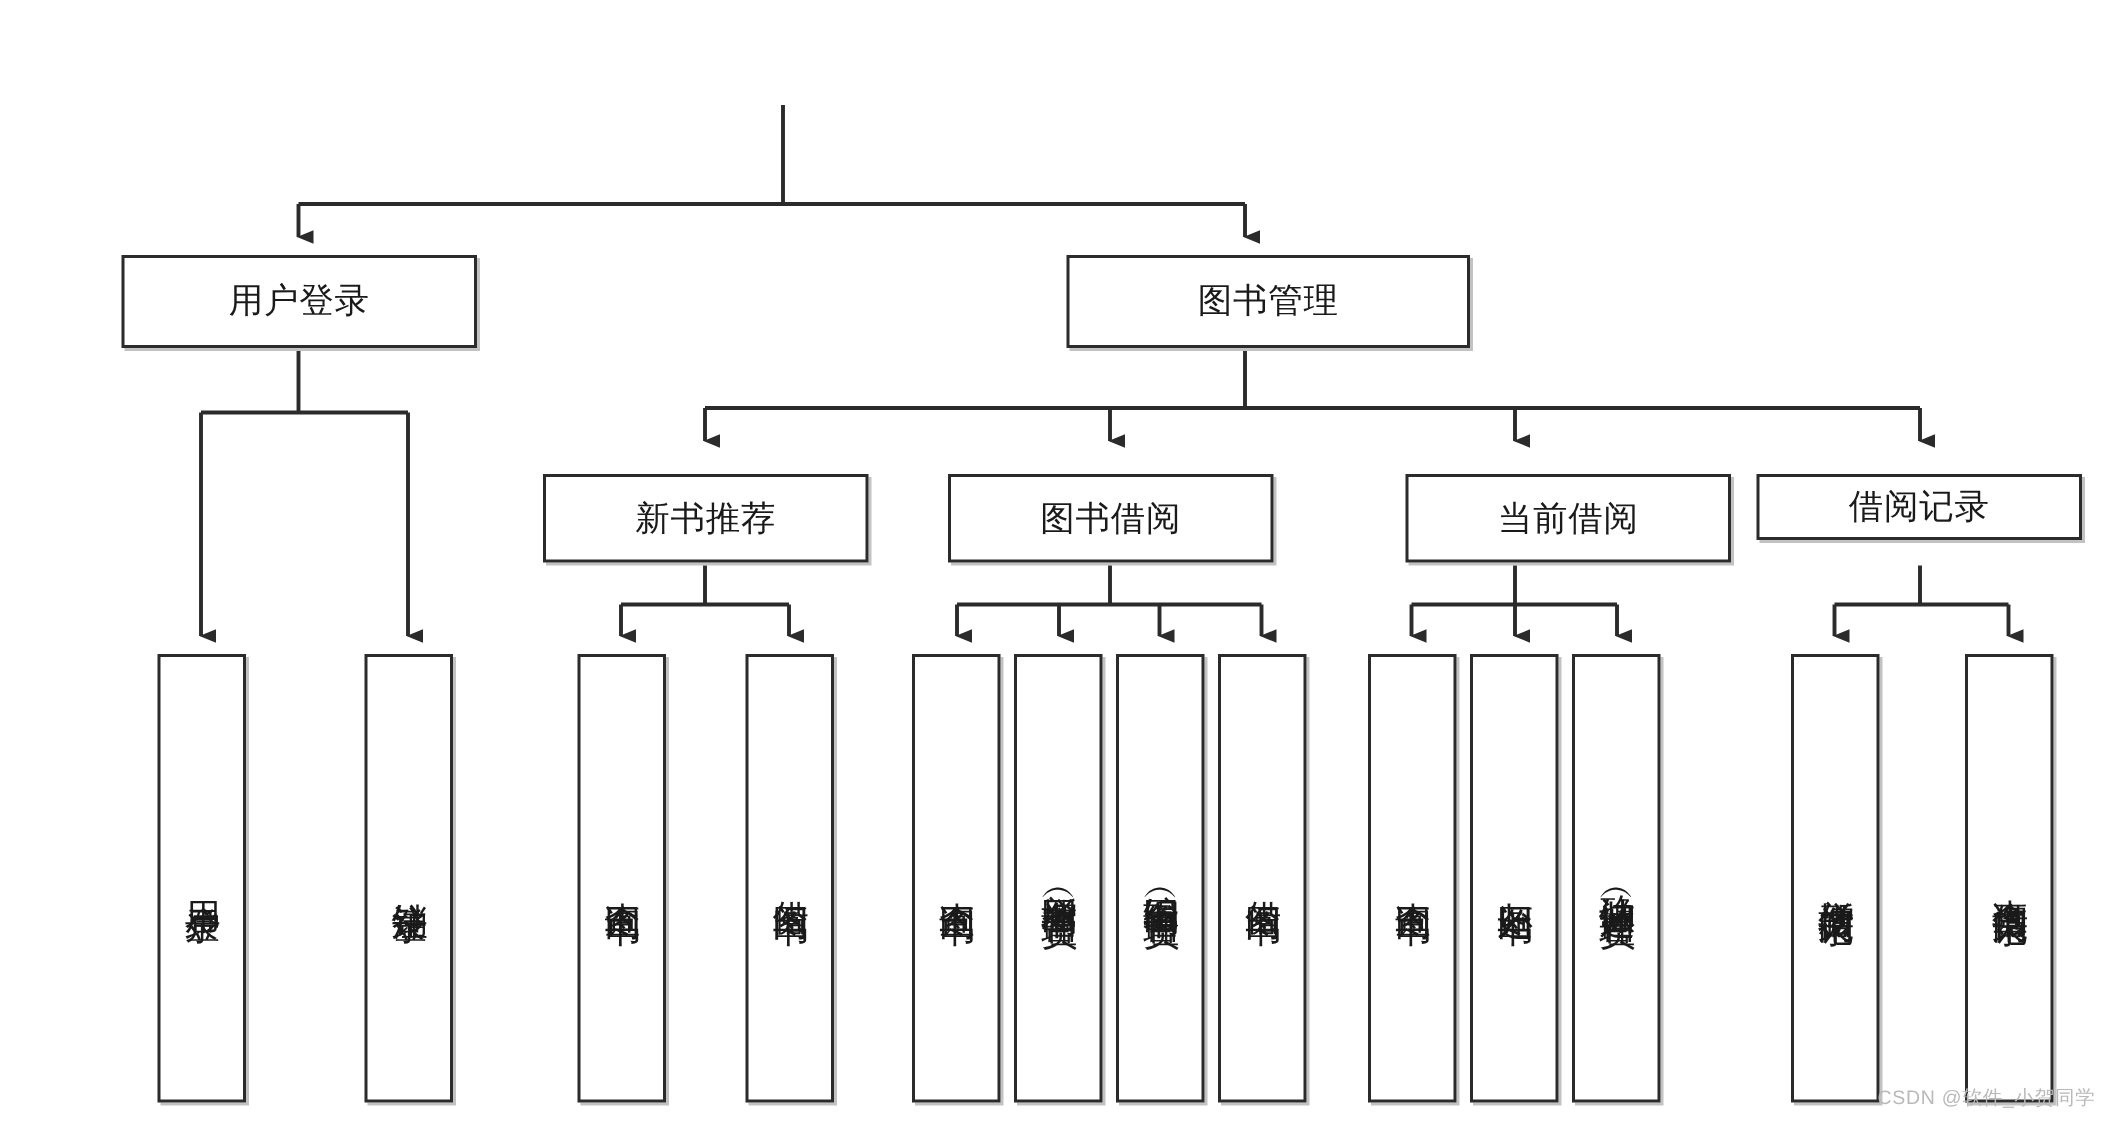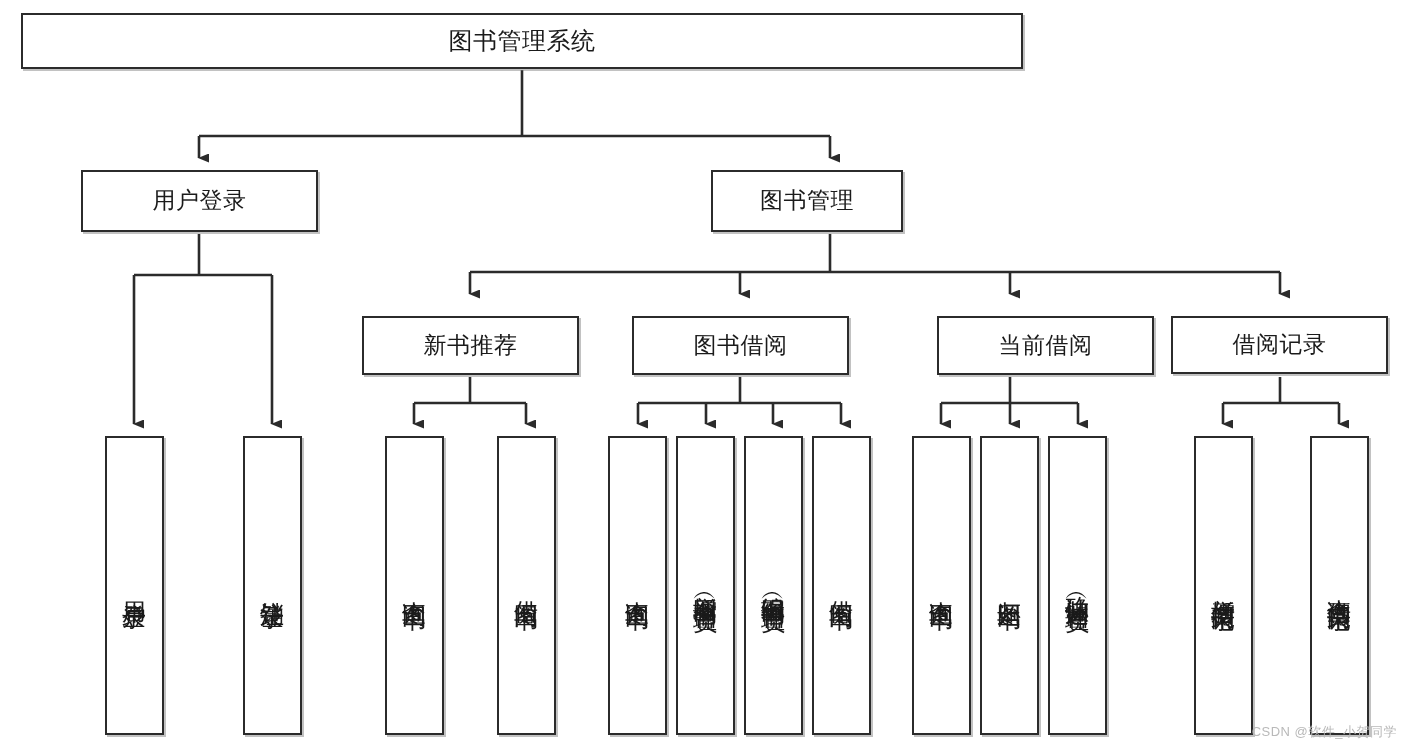--- a/index.html
+++ b/index.html
@@ -123,41 +123,38 @@
       <path d="M 1010,403 L 1010,424" marker-end="url(#arrowhead)"></path>
       <path d="M 1078,403 L 1078,424" marker-end="url(#arrowhead)"></path>
 
       <path d="M 1280,377 L 1280,403"></path>
       <path d="M 1223,403 L 1339,403"></path>
       <path d="M 1223,403 L 1223,424" marker-end="url(#arrowhead)"></path>
       <path d="M 1339,403 L 1339,424" marker-end="url(#arrowhead)"></path>
     </g>
   </svg>
 
-  <div class="node horiz root" style="left:21px; top:13px; width:1002px; height:56px;">
-    <span class="label">图书管理系统</span>
-  </div>
 
   <div class="node horiz" style="left:81px; top:170px; width:237px; height:62px;">
     <span class="label">用户登录</span>
   </div>
-  <div class="node horiz" style="left:711px; top:170px; width:192px; height:62px;">
+  <div class="node horiz" style="left:711px; top:170px; width:269px; height:62px;">
     <span class="label">图书管理</span>
   </div>
 
   <div class="node horiz" style="left:362px; top:316px; width:217px; height:59px;">
     <span class="label">新书推荐</span>
   </div>
   <div class="node horiz" style="left:632px; top:316px; width:217px; height:59px;">
     <span class="label">图书借阅</span>
   </div>
   <div class="node horiz" style="left:937px; top:316px; width:217px; height:59px;">
     <span class="label">当前借阅</span>
   </div>
-  <div class="node horiz" style="left:1171px; top:316px; width:217px; height:58px;">
+  <div class="node horiz" style="left:1171px; top:316px; width:217px; height:44px;">
     <span class="label">借阅记录</span>
   </div>
 
   <div class="node vert" style="left:105px; top:436px; width:59px; height:299px;">
     <span class="label">用户登录</span>
   </div>
   <div class="node vert" style="left:243px; top:436px; width:59px; height:299px;">
     <span class="label">注销登录</span>
   </div>
 

